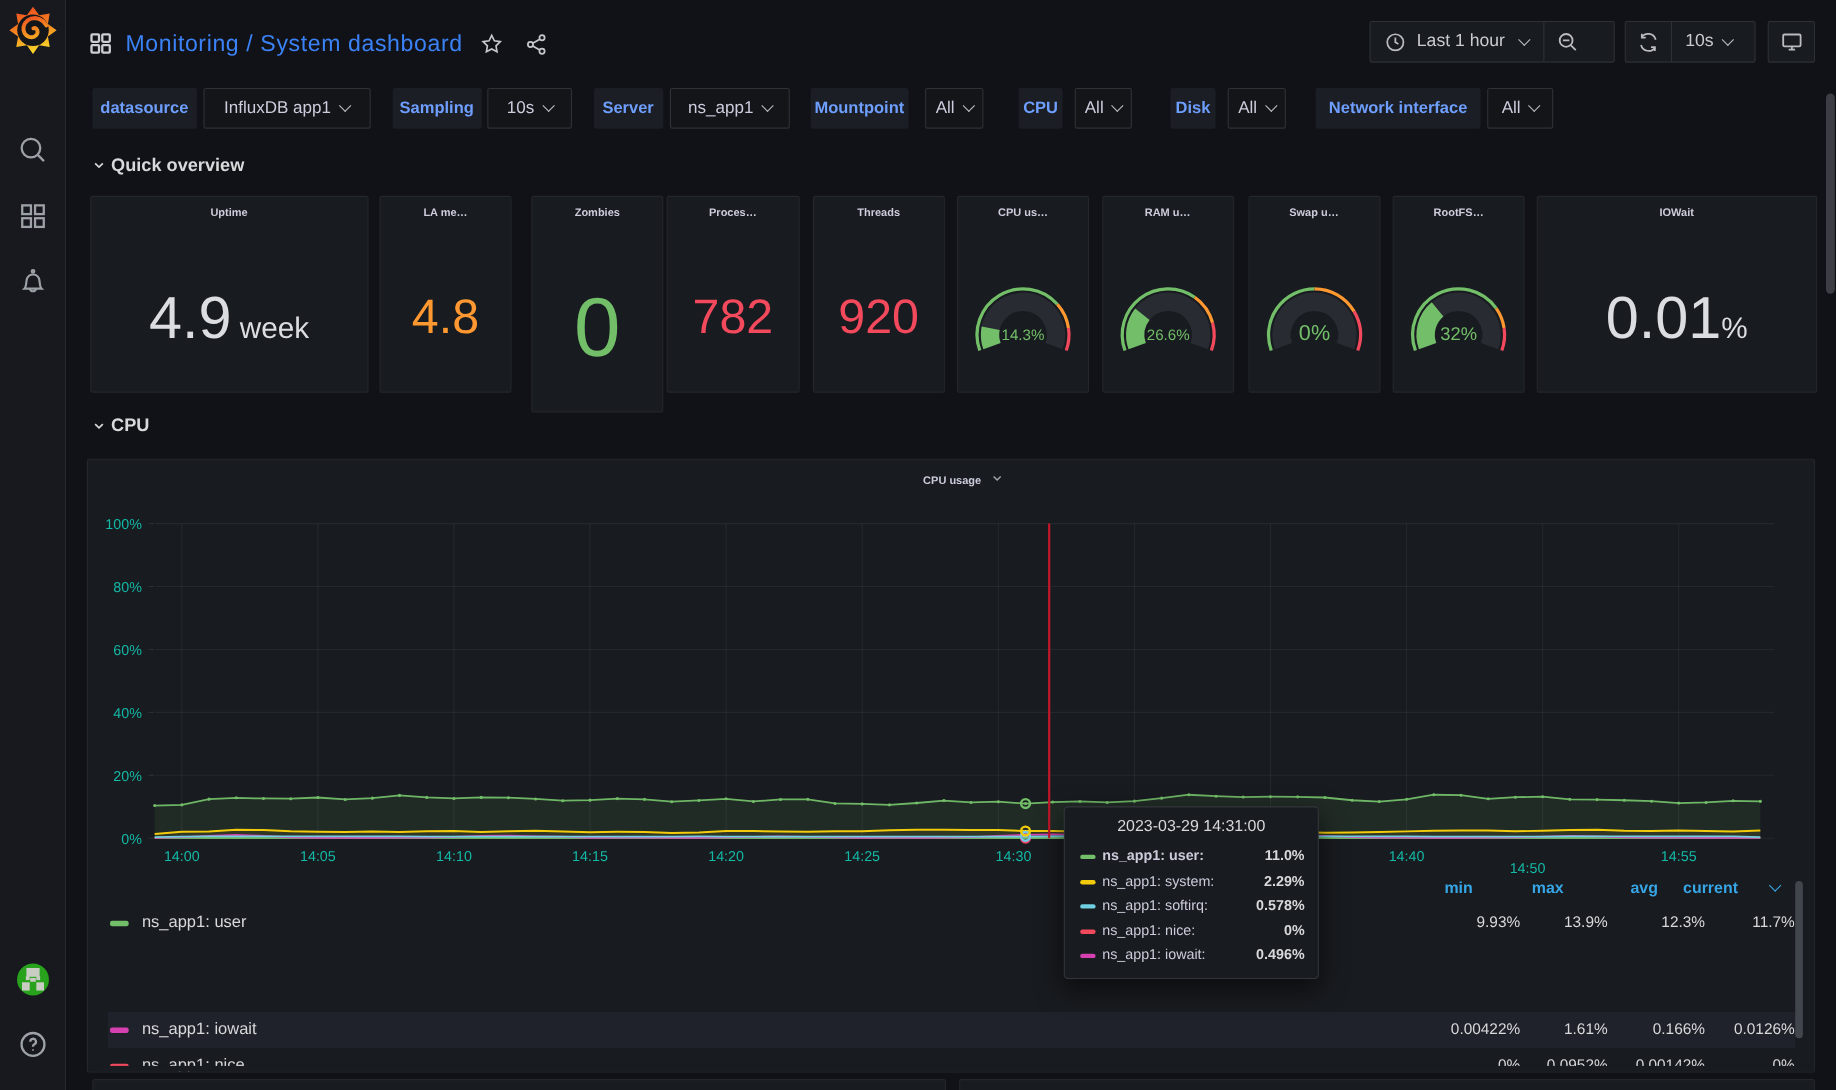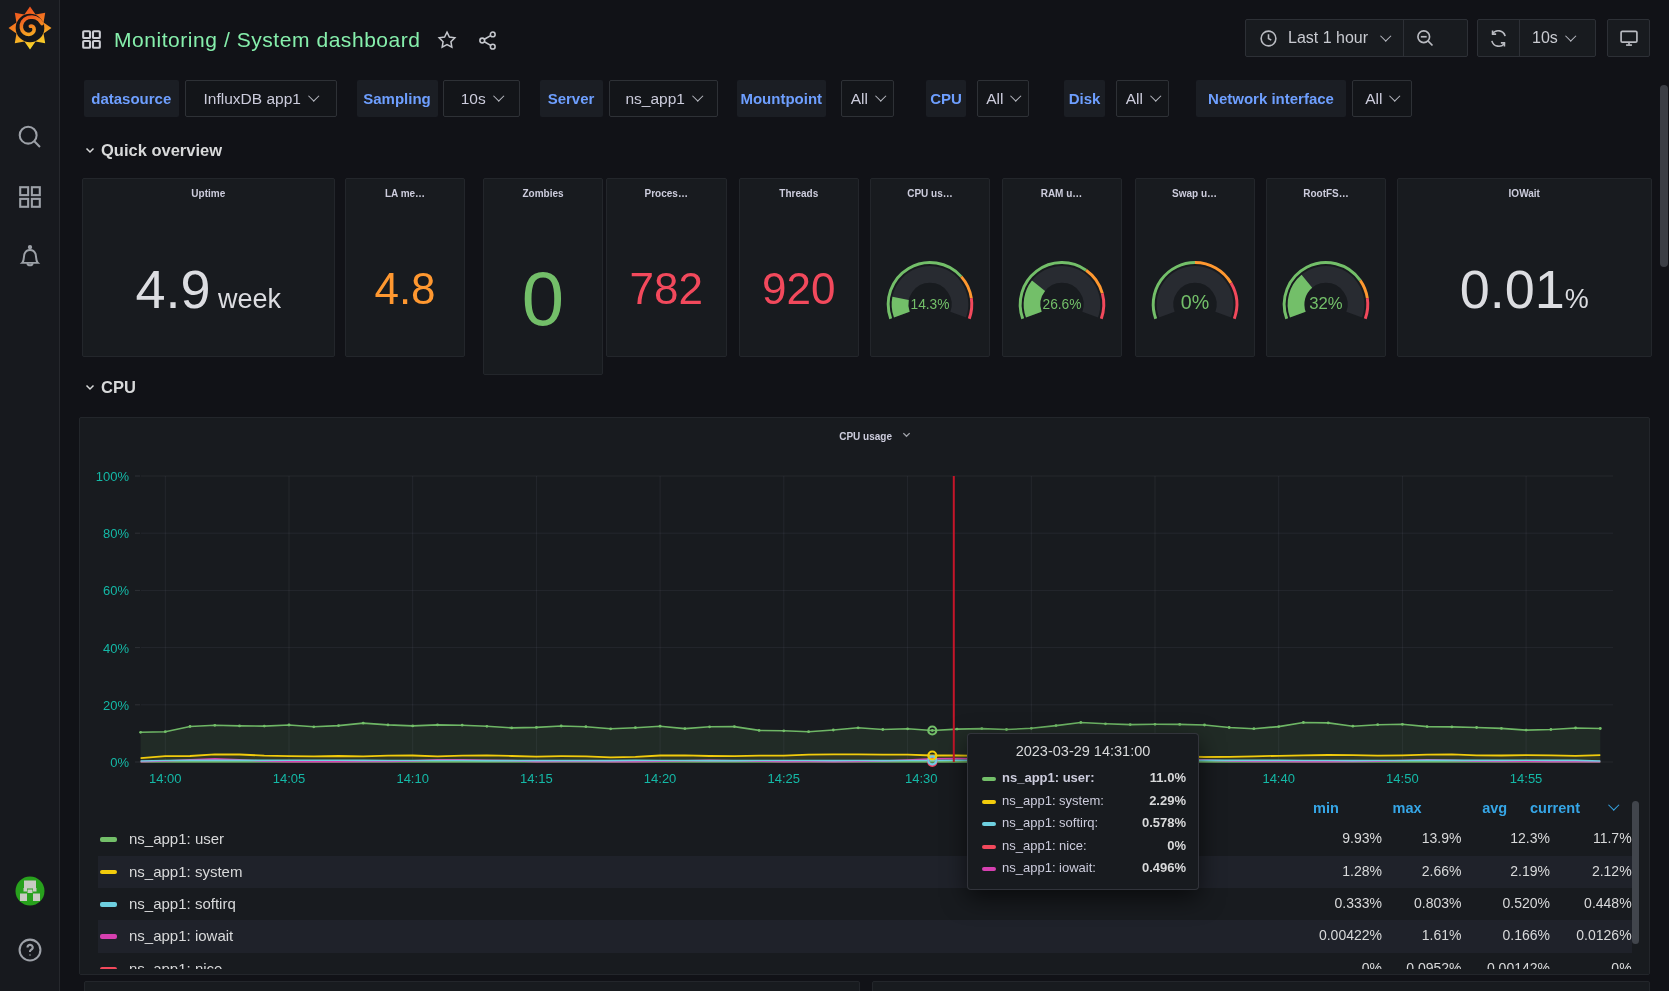--- a/index.html
+++ b/index.html
@@ -2,21 +2,21 @@
 <html><head>
 <meta charset="utf-8">
 <style>
   * { margin:0; padding:0; box-sizing:border-box; }
   html,body { width:1669px; height:991px; overflow:hidden; background:#111217;
     font-family:"Liberation Sans", sans-serif; }
   .abs { position:absolute; }
   #sidebar { position:absolute; left:0; top:0; width:60px; height:991px;
     background:#17191e; border-right:1px solid #26282d; }
   .sideicon { position:absolute; left:50%; transform:translate(-50%,-50%); color:#9da1a8; }
-  .title { position:absolute; left:114px; top:28px; font-size:21px; color:#86efac;
+  .title { position:absolute; left:114px; top:28px; font-size:21px; color:#3b82f6;
     letter-spacing:0.55px; }
   .navbtn { position:absolute; top:19px; height:38px; background:#181b1f;
     border:1px solid #2d3036; border-radius:2px; color:#c9cbd1; display:flex;
     align-items:center; }
   .navbtn .sep { width:1px; height:100%; background:#2d3036; }
   .lbl { position:absolute; top:80px; height:37px; border-radius:2px;
     background:#1b1e24; color:#6e9fff; font-weight:700; font-size:15px;
     display:flex; align-items:center; justify-content:center; }
   .val { position:absolute; top:80px; height:37px; border-radius:2px;
     background:#131519; border:1px solid #2e3136; color:#ccccdc; font-size:15.5px;
@@ -385,50 +385,34 @@
 <div class="axis" style="left:55.3px;top:353px;width:60px;text-align:center">14:00</div>
 <div class="axis" style="left:179.0px;top:353px;width:60px;text-align:center">14:05</div>
 <div class="axis" style="left:302.7px;top:353px;width:60px;text-align:center">14:10</div>
 <div class="axis" style="left:426.4px;top:353px;width:60px;text-align:center">14:15</div>
 <div class="axis" style="left:550.1px;top:353px;width:60px;text-align:center">14:20</div>
 <div class="axis" style="left:673.8px;top:353px;width:60px;text-align:center">14:25</div>
 <div class="axis" style="left:797.6px;top:353px;width:60px;text-align:right">14:30</div>
 <div class="axis" style="left:921.3px;top:353px;width:60px;text-align:center">14:35</div>
 <div class="axis" style="left:1045.0px;top:353px;width:60px;text-align:center">14:40</div>
 <div class="axis" style="left:1168.7px;top:353px;width:60px;text-align:center">14:40</div>
-<div class="axis" style="left:1292.4px;top:353px;width:60px;text-align:center">14:50</div>
+<div class="axis" style="left:1292.4px;top:364px;width:60px;">14:50</div>
 <div class="axis" style="left:1416.1px;top:353px;width:60px;text-align:center">14:55</div>
   <div class="leghead" style="left:1201px;top:382px">min</div>
 <div class="leghead" style="left:1282px;top:382px">max</div>
 <div class="leghead" style="left:1369.7px;top:382px">avg</div>
 <div class="leghead" style="left:1430px;top:382px">current</div>
 <div class="chev" style="position:absolute;left:1530px;top:388px;border-color:#36a6e6"></div>
 <div class="legrow" style="top:405.4px;">
       <div class="legdash" style="background:#73bf69"></div>
       <div class="leglab">ns_app1: user</div>
       <div class="legv" style="left:1194.0px">9.93%</div>
       <div class="legv" style="left:1273.5px">13.9%</div>
       <div class="legv" style="left:1362.0px">12.3%</div>
       <div class="legv" style="left:1443.6px">11.7%</div>
-    </div>
-<div class="legrow" style="top:437.7px;background:#1f222a;">
-      <div class="legdash" style="background:#f2cc0c"></div>
-      <div class="leglab">ns_app1: system</div>
-      <div class="legv" style="left:1194.0px">1.28%</div>
-      <div class="legv" style="left:1273.5px">2.66%</div>
-      <div class="legv" style="left:1362.0px">2.19%</div>
-      <div class="legv" style="left:1443.6px">2.12%</div>
-    </div>
-<div class="legrow" style="top:470.0px;">
-      <div class="legdash" style="background:#6ed0e0"></div>
-      <div class="leglab">ns_app1: softirq</div>
-      <div class="legv" style="left:1194.0px">0.333%</div>
-      <div class="legv" style="left:1273.5px">0.803%</div>
-      <div class="legv" style="left:1362.0px">0.520%</div>
-      <div class="legv" style="left:1443.6px">0.448%</div>
     </div>
 <div class="legrow" style="top:502.3px;background:#1f222a;">
       <div class="legdash" style="background:#d640b0"></div>
       <div class="leglab">ns_app1: iowait</div>
       <div class="legv" style="left:1194.0px">0.00422%</div>
       <div class="legv" style="left:1273.5px">1.61%</div>
       <div class="legv" style="left:1362.0px">0.166%</div>
       <div class="legv" style="left:1443.6px">0.0126%</div>
     </div>
 <div class="legrow" style="top:534.6px;">

